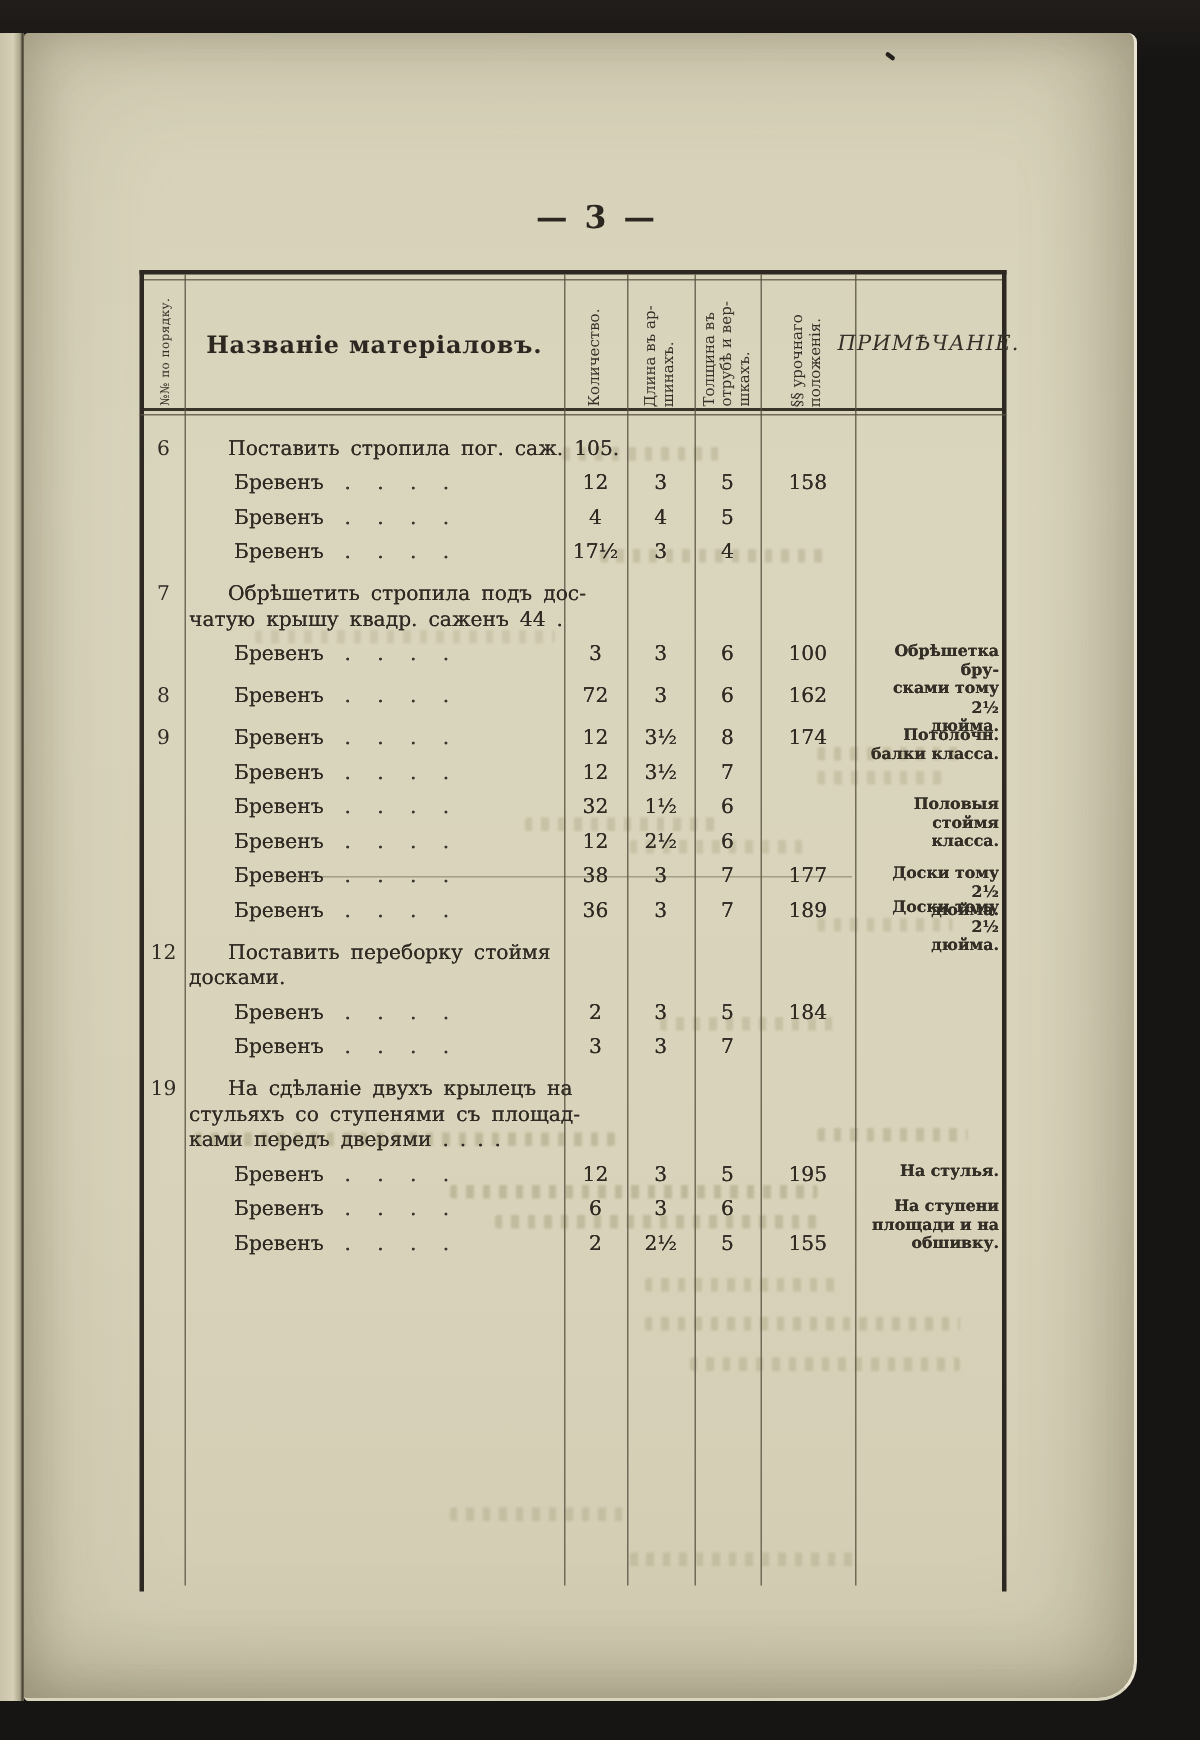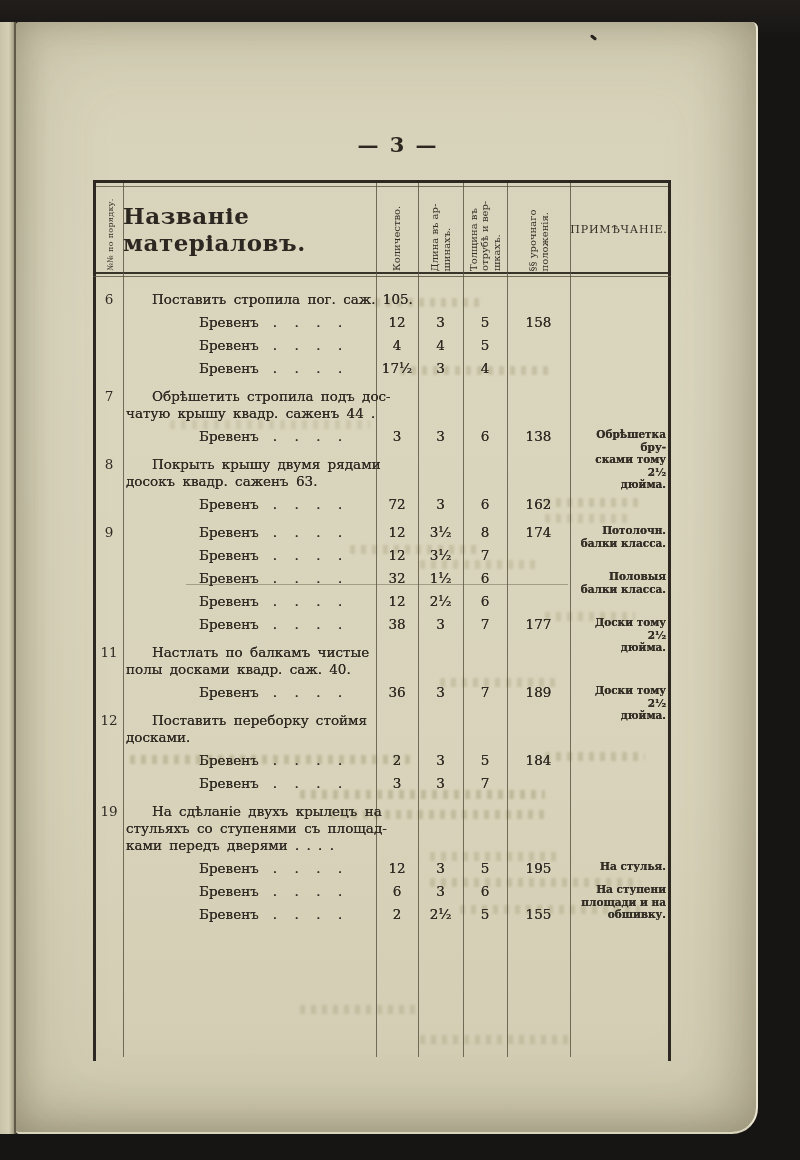--- a/index.html
+++ b/index.html
@@ -25,40 +25,40 @@
   .bt{position:absolute;left:-3px;top:-3px;width:578px;height:3px;background:#2d2922;}
   .bt2{position:absolute;left:0;top:3px;width:572px;height:1px;background:#56503f;opacity:.75;}
   .hs1{position:absolute;left:0;top:89px;width:572px;height:2px;background:#39342a;}
   .hs2{position:absolute;left:-3px;top:93px;width:578px;height:1px;background:#56503f;opacity:.8;}
   .bl{position:absolute;left:-3px;top:-3px;width:3px;height:881px;background:#2d2922;}
   .br{position:absolute;left:572px;top:-3px;width:3px;height:881px;background:#2d2922;}
   .vl{position:absolute;top:0;height:874px;width:1px;background:#56503f;opacity:.8;}
   .faint-rule{position:absolute;left:90px;top:401px;width:382px;height:1px;background:rgba(100,92,70,.45);}
   
   .h-name{position:absolute;left:27px;top:2px;width:253px;height:88px;display:flex;align-items:center;justify-content:center;
-    font-size:23px;font-weight:bold;letter-spacing:.5px;color:#2c2720;}
+    font-size:16px;font-weight:bold;letter-spacing:.5px;color:#2c2720;}
   .h-note{position:absolute;left:474px;top:2px;width:98px;height:88px;display:flex;align-items:center;justify-content:center;
-    font-size:11px;letter-spacing:.8px;color:#332e26;}
+    font-size:14px;letter-spacing:.8px;color:#332e26;font-style:italic;}
   .vh{position:absolute;width:88px;transform:rotate(-90deg);display:flex;flex-direction:column;justify-content:center;
     white-space:pre-line;font-size:10px;line-height:11.5px;text-align:left;padding-left:2px;box-sizing:border-box;color:#332e26;}
   .vh-num{left:-30px;top:32px;height:27px;font-size:8px;line-height:9px;letter-spacing:.3px;}
   .vh-qty{left:257px;top:25px;height:42px;}
   .vh-len{left:300px;top:24px;height:45px;}
   .vh-thick{left:345px;top:24px;height:44px;}
   .vh-par{left:398px;top:15px;height:63px;}
   
   .rows{position:absolute;left:0;top:100px;width:572px;}
   .row{position:relative;}
   .row.section{margin-top:11px;}
   .row.section.first{margin-top:8px;}
   .row.item{margin-top:6px;height:17px;display:flex;}
   .num{position:absolute;left:0;top:0;width:26px;text-align:center;font-size:13.5px;color:#2f2a23;}
   .slabel{margin-left:30px;width:300px;white-space:pre-line;text-indent:26px;line-height:17px;font-size:13.5px;
     word-spacing:3px;color:#2f2a23;text-shadow:0 0 .4px #2f2a23;}
-  .iname{width:280px;padding-left:103px;box-sizing:border-box;font-size:13.5px;color:#2f2a23;text-shadow:0 0 .4px #2f2a23;white-space:nowrap;}
+  .iname{width:280px;padding-left:60px;box-sizing:border-box;font-size:13.5px;color:#2f2a23;text-shadow:0 0 .4px #2f2a23;white-space:nowrap;}
   .dots{margin-left:14px;letter-spacing:2px;color:#3a352c;}
   .cell{font-size:13.5px;text-align:center;color:#2f2a23;text-shadow:0 0 .4px #2f2a23;}
   .c-qty{width:42px;}
   .c-len{width:45px;}
   .c-thick{width:44px;}
   .c-par{width:63px;}
   .c-note{width:98px;position:relative;}
   .ntext{position:absolute;left:4px;top:0;width:92px;font-size:10.5px;line-height:12.5px;font-weight:bold;
     white-space:pre-line;text-align:right;color:#332e26;}
 </style>
@@ -152,31 +152,29 @@
           <div class="row section">
             <div class="num">7</div>
             <div class="slabel">Обрѣшетить стропила подъ дос-
 чатую крышу квадр. саженъ 44  .</div>
           </div>
           <div class="row item">
             <div class="iname">Бревенъ<span class="dots">. . . .</span></div>
             <div class="cell c-qty">3</div>
             <div class="cell c-len">3</div>
             <div class="cell c-thick">6</div>
-            <div class="cell c-par">138</div>
+            <div class="cell c-par">100</div>
             <div class="cell c-note">
               <div class="ntext">Обрѣшетка бру-
 сками тому 2¹⁄₂
 дюйма.</div>
             </div>
           </div>
           <div class="row section">
             <div class="num">8</div>
-            <div class="slabel">Покрыть крышу двумя рядами
-досокъ квадр. саженъ 63.</div>
           </div>
           <div class="row item">
             <div class="iname">Бревенъ<span class="dots">. . . .</span></div>
             <div class="cell c-qty">72</div>
             <div class="cell c-len">3</div>
             <div class="cell c-thick">6</div>
             <div class="cell c-par">162</div>
             <div class="cell c-note"></div>
           </div>
           <div class="row section">
@@ -202,46 +200,41 @@
             <div class="cell c-note"></div>
           </div>
           <div class="row item">
             <div class="iname">Бревенъ<span class="dots">. . . .</span></div>
             <div class="cell c-qty">32</div>
             <div class="cell c-len">1¹⁄₂</div>
             <div class="cell c-thick">6</div>
             <div class="cell c-par"></div>
             <div class="cell c-note">
               <div class="ntext">Половыя
-балки класса.</div>
+стоймя класса.</div>
             </div>
           </div>
           <div class="row item">
             <div class="iname">Бревенъ<span class="dots">. . . .</span></div>
             <div class="cell c-qty">12</div>
             <div class="cell c-len">2¹⁄₂</div>
             <div class="cell c-thick">6</div>
             <div class="cell c-par"></div>
             <div class="cell c-note"></div>
           </div>
           <div class="row item">
             <div class="iname">Бревенъ<span class="dots">. . . .</span></div>
             <div class="cell c-qty">38</div>
             <div class="cell c-len">3</div>
             <div class="cell c-thick">7</div>
             <div class="cell c-par">177</div>
             <div class="cell c-note">
               <div class="ntext">Доски тому 2¹⁄₂
 дюйма.</div>
             </div>
-          </div>
-          <div class="row section">
-            <div class="num">11</div>
-            <div class="slabel">Настлать по балкамъ чистые
-полы досками квадр. саж. 40.</div>
           </div>
           <div class="row item">
             <div class="iname">Бревенъ<span class="dots">. . . .</span></div>
             <div class="cell c-qty">36</div>
             <div class="cell c-len">3</div>
             <div class="cell c-thick">7</div>
             <div class="cell c-par">189</div>
             <div class="cell c-note">
               <div class="ntext">Доски тому 2¹⁄₂
 дюйма.</div>

